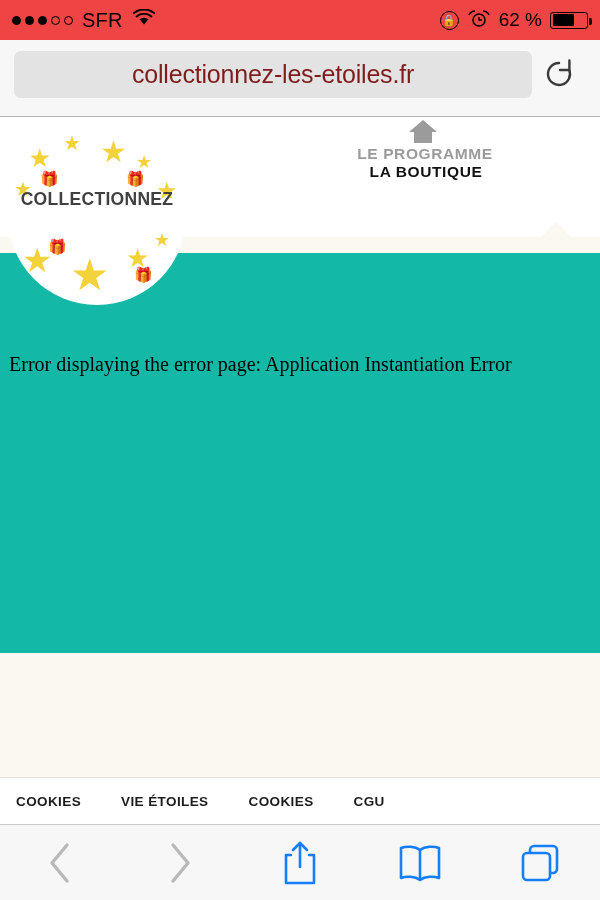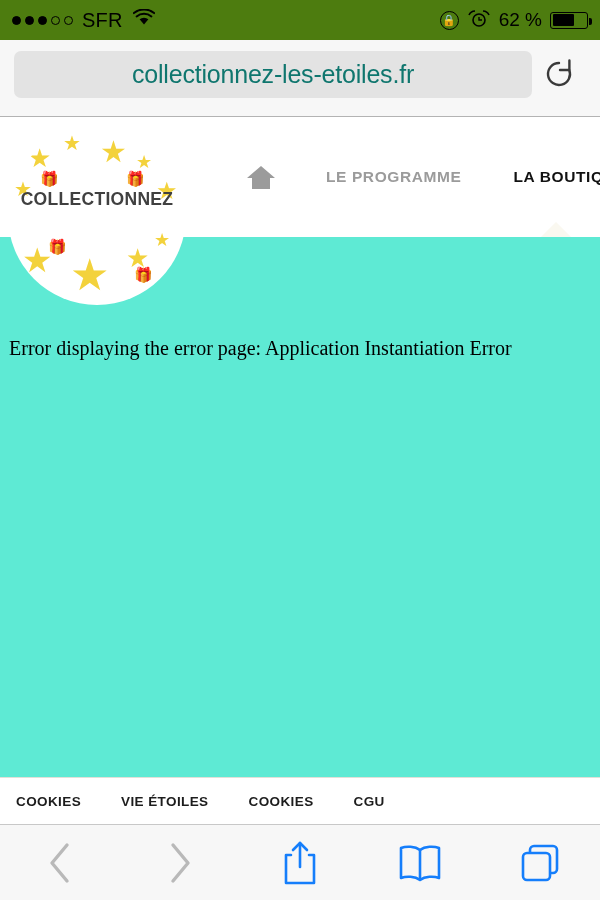--- a/index.html
+++ b/index.html
@@ -7,21 +7,21 @@
     width: 600px; height: 900px;
     font-family: "Liberation Sans", sans-serif;
     background: #ffffff;
     overflow: hidden;
   }
   #app { position: relative; width: 600px; height: 900px; }
 
   
   .statusbar {
     height: 40px; width: 100%;
-    background: #4d7c0f;
+    background: #ef4444;
     display: flex; align-items: center;
     padding: 0 12px;
     font-size: 19px; color: #000;
     position: relative;
   }
   .signal-dots { display: flex; align-items: center; gap: 4px; }
   .dot { width: 9px; height: 9px; border-radius: 50%; border: 1.4px solid #000; }
   .dot.filled { background: #000; }
   .carrier { margin-left: 9px; font-size: 20px; letter-spacing: .2px; font-weight: 400; }
   .wifi { margin-left: 10px; display: inline-block; }
@@ -56,21 +56,21 @@
     background: #f7f7f7;
     border-bottom: 1px solid #b3b3b3;
     display: flex; align-items: center;
     padding: 0 14px 8px 14px;
   }
   .urlfield {
     flex: 1; height: 47px;
     background: #e3e3e3;
     border-radius: 7px;
     display: flex; align-items: center; justify-content: center;
-    font-size: 25px; color: #0f766e;
+    font-size: 25px; color: #7f1d1d;
     letter-spacing: -.2px;
     overflow: hidden; white-space: nowrap;
   }
   .reload-btn {
     width: 54px; height: 47px;
     display: flex; align-items: center; justify-content: center;
     color: #3a3a3a;
   }
 
   
@@ -88,37 +88,37 @@
     text-align: center;
     font-weight: 700; color: #404040; line-height: 1.02;
   }
   .logo-l1 { font-size: 17.5px; letter-spacing: .3px; }
   .logo-l2 { font-size: 24px; letter-spacing: .5px; margin-top: 1px; }
   .star { position: absolute; color: #f3d23c; line-height: 1; }
   .gift { position: absolute; color: #f3d23c; line-height: 1; font-size: 15px; }
 
   .nav {
     position: absolute; left: 200px; right: 0; top: 0; height: 120px;
-    display: flex; align-items: center; gap: 0;
+    display: flex; align-items: center; gap: 0; flex-direction: column;
   }
   .nav-home { margin-left: 46px; color: #9b9b9b; display: flex; align-items: center; }
   .nav-item {
     font-size: 15.5px; font-weight: 700; letter-spacing: .6px;
     color: #9b9b9b; white-space: nowrap;
   }
   .nav-item.prog { margin-left: 50px; }
   .nav-item.active { color: #111; margin-left: 52px; }
   .nav-active-arrow {
     position: absolute; left: 340px; bottom: -1px;
     width: 0; height: 0;
     border-left: 16px solid transparent; border-right: 16px solid transparent;
     border-bottom: 16px solid #faf8f0;
   }
 
-  .body-area { position: relative; height: 540px; background: #5eead4; }
+  .body-area { position: relative; height: 400px; background: #14b8a6; margin-top: 16px; }
   .error-msg {
     position: absolute; left: 9px; top: 100px;
     font-family: "Liberation Serif", serif;
     font-size: 20px; color: #000;
   }
 
   
   .footer {
     position: absolute; top: 777px; left: 0; width: 600px; height: 47px;
     background: #ffffff;

